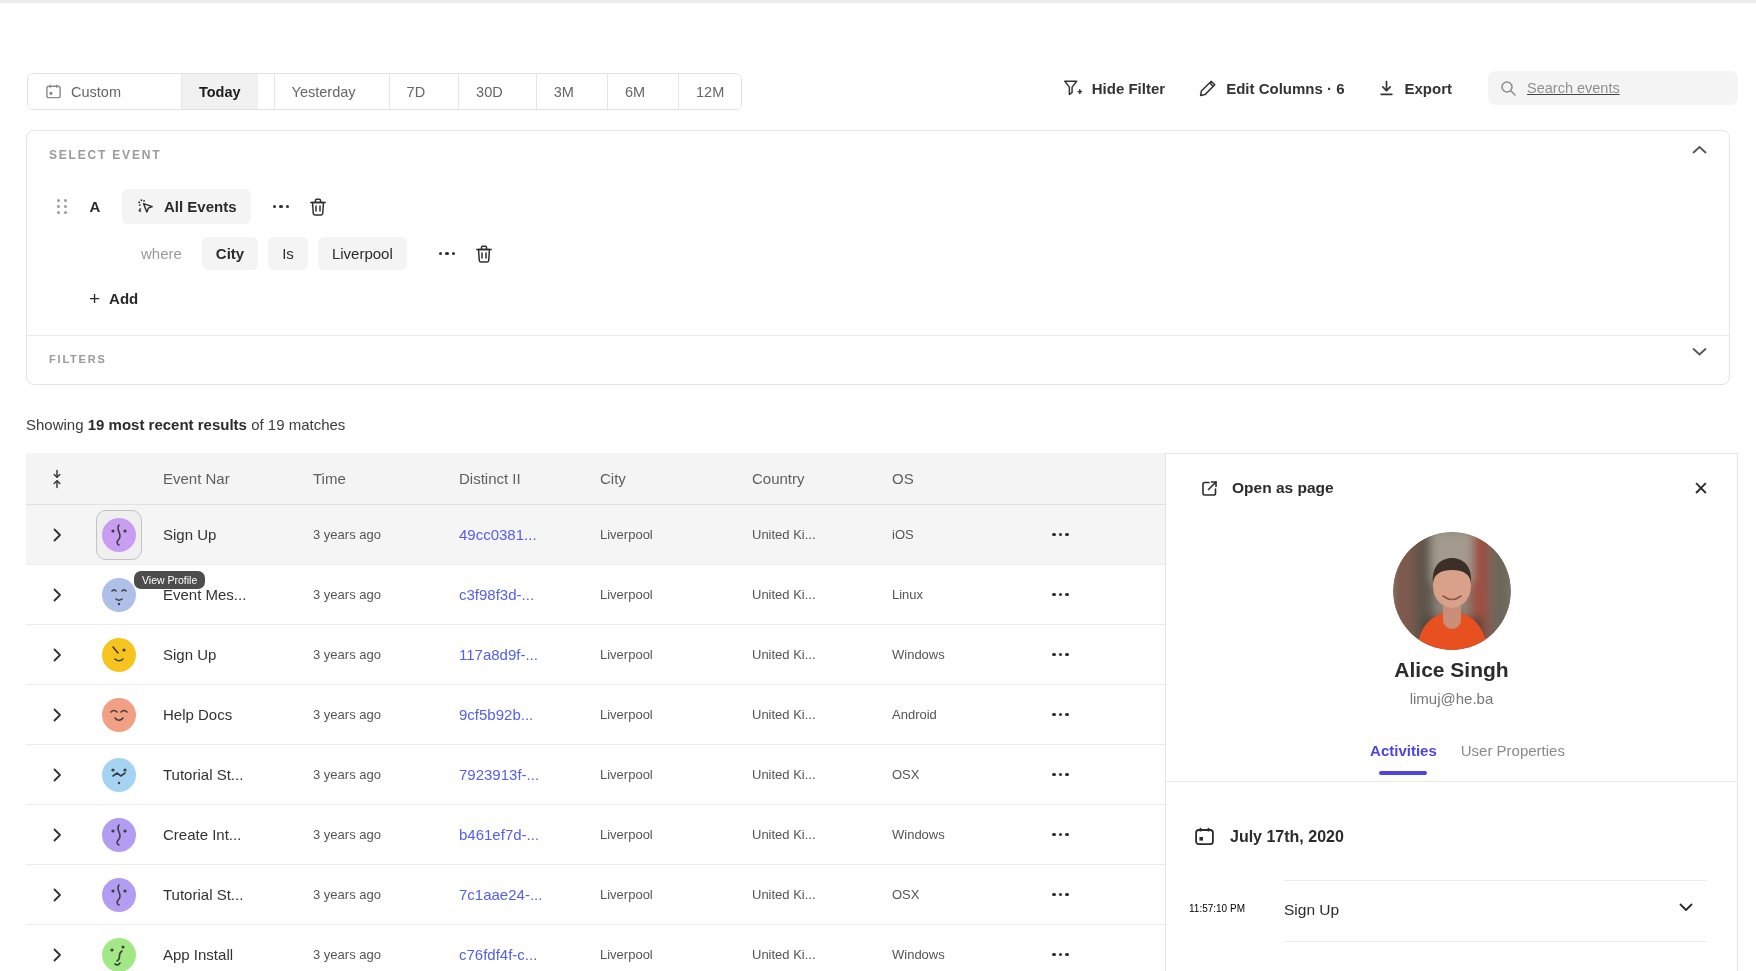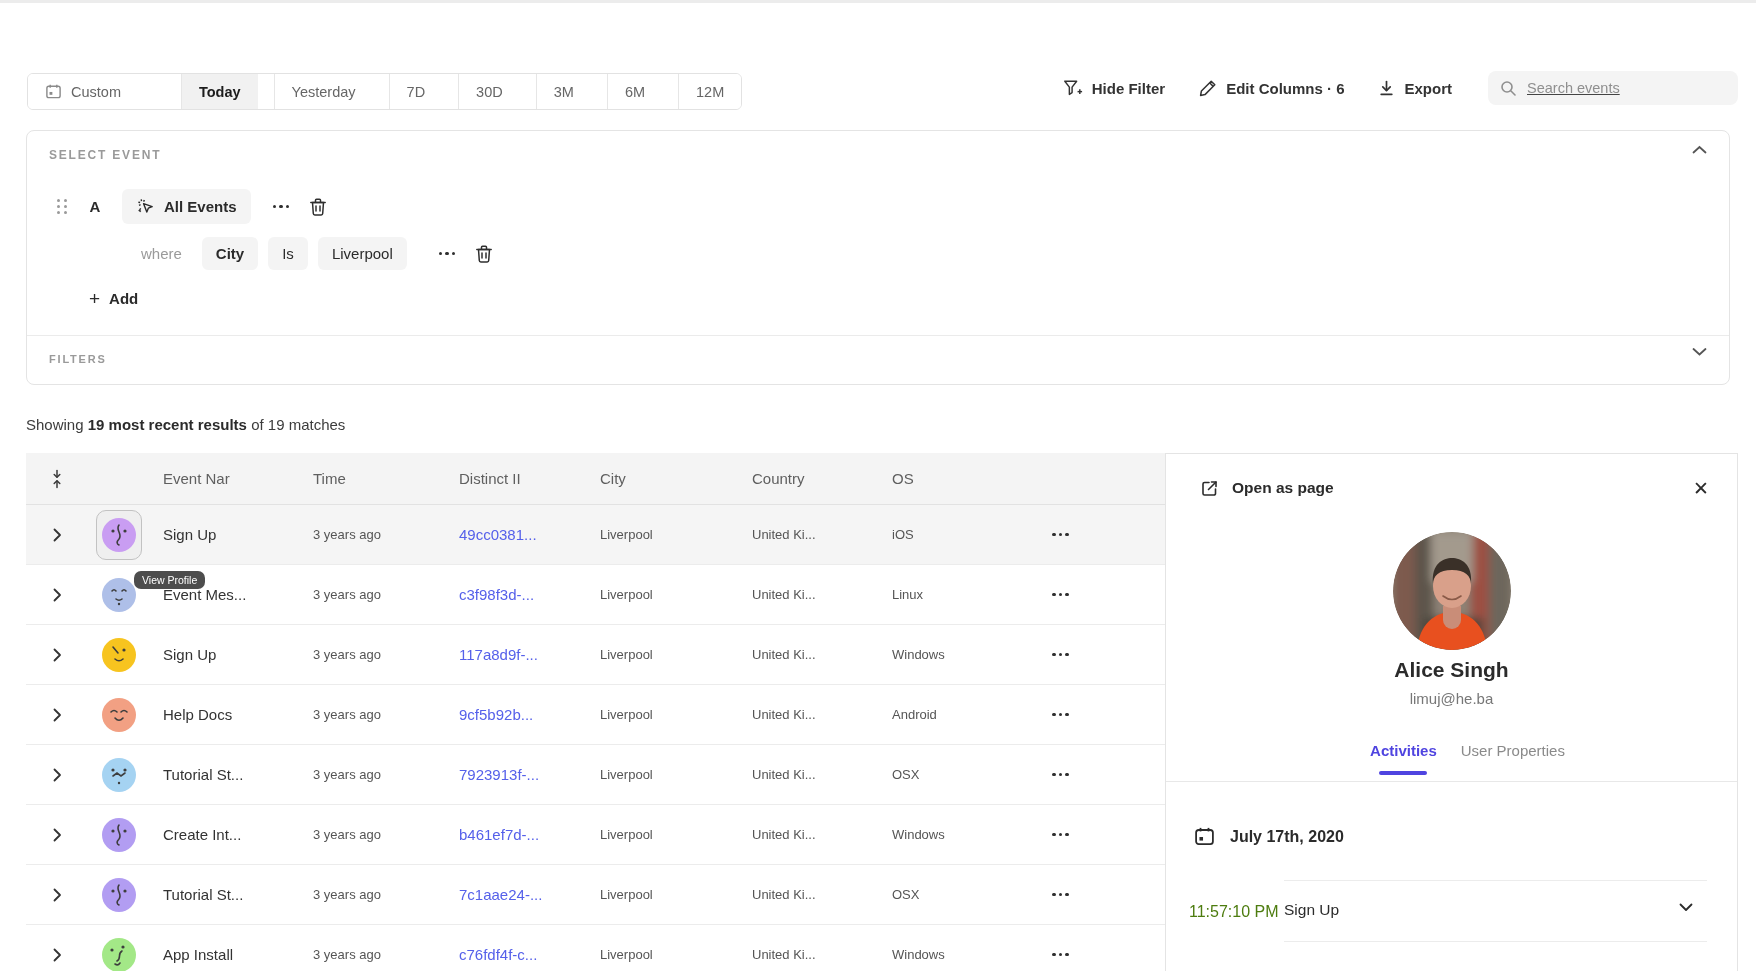--- a/index.html
+++ b/index.html
@@ -93,21 +93,21 @@
   .profile-name { position:absolute; left:0; top:204px; width:100%; text-align:center; font-size:21px; font-weight:700; color:#2b2b2b; }
   .profile-email { position:absolute; left:0; top:236px; width:100%; text-align:center; font-size:15px; color:#777; }
   .panel-tabs { position:absolute; left:16px; top:288px; width:100%; display:flex; justify-content:center; gap:24px; }
   .ptab { font-size:15px; color:#8a8a8a; cursor:pointer; padding-bottom:13px; position:relative; }
   .ptab.active { color:#4f44e0; font-weight:700; }
   .ptab.active .underline { position:absolute; left:50%; transform:translateX(-50%); bottom:-3px; width:48px; height:4px; border-radius:3px; background:#4f44e0; }
   .panel-divider { position:absolute; left:0; top:327px; width:100%; border-top:1px solid #e8e8e8; }
   .date-row { position:absolute; left:28px; top:372px; display:flex; align-items:center; gap:15px; font-size:16px; font-weight:700; color:#2b2b2b; }
   .mini-divider { position:absolute; left:118px; right:30px; border-top:1px solid #ececec; }
   .activity-row { position:absolute; left:0; top:427px; width:100%; height:60px; cursor:pointer; }
-  .act-time { position:absolute; left:23px; top:22px; font-size:16px; color:#4d7c0f; }
+  .act-time { position:absolute; left:23px; top:22px; font-size:10px; color:#000000; }
   .act-event { position:absolute; left:118px; top:20px; font-size:15.5px; color:#2b2b2b; }
   .act-chev { position:absolute; right:44px; top:22px; }
 
   svg { display:block; }
 </style>
 </head>
 <body>
 
 <div id="app">
   <div class="top-line"></div>

